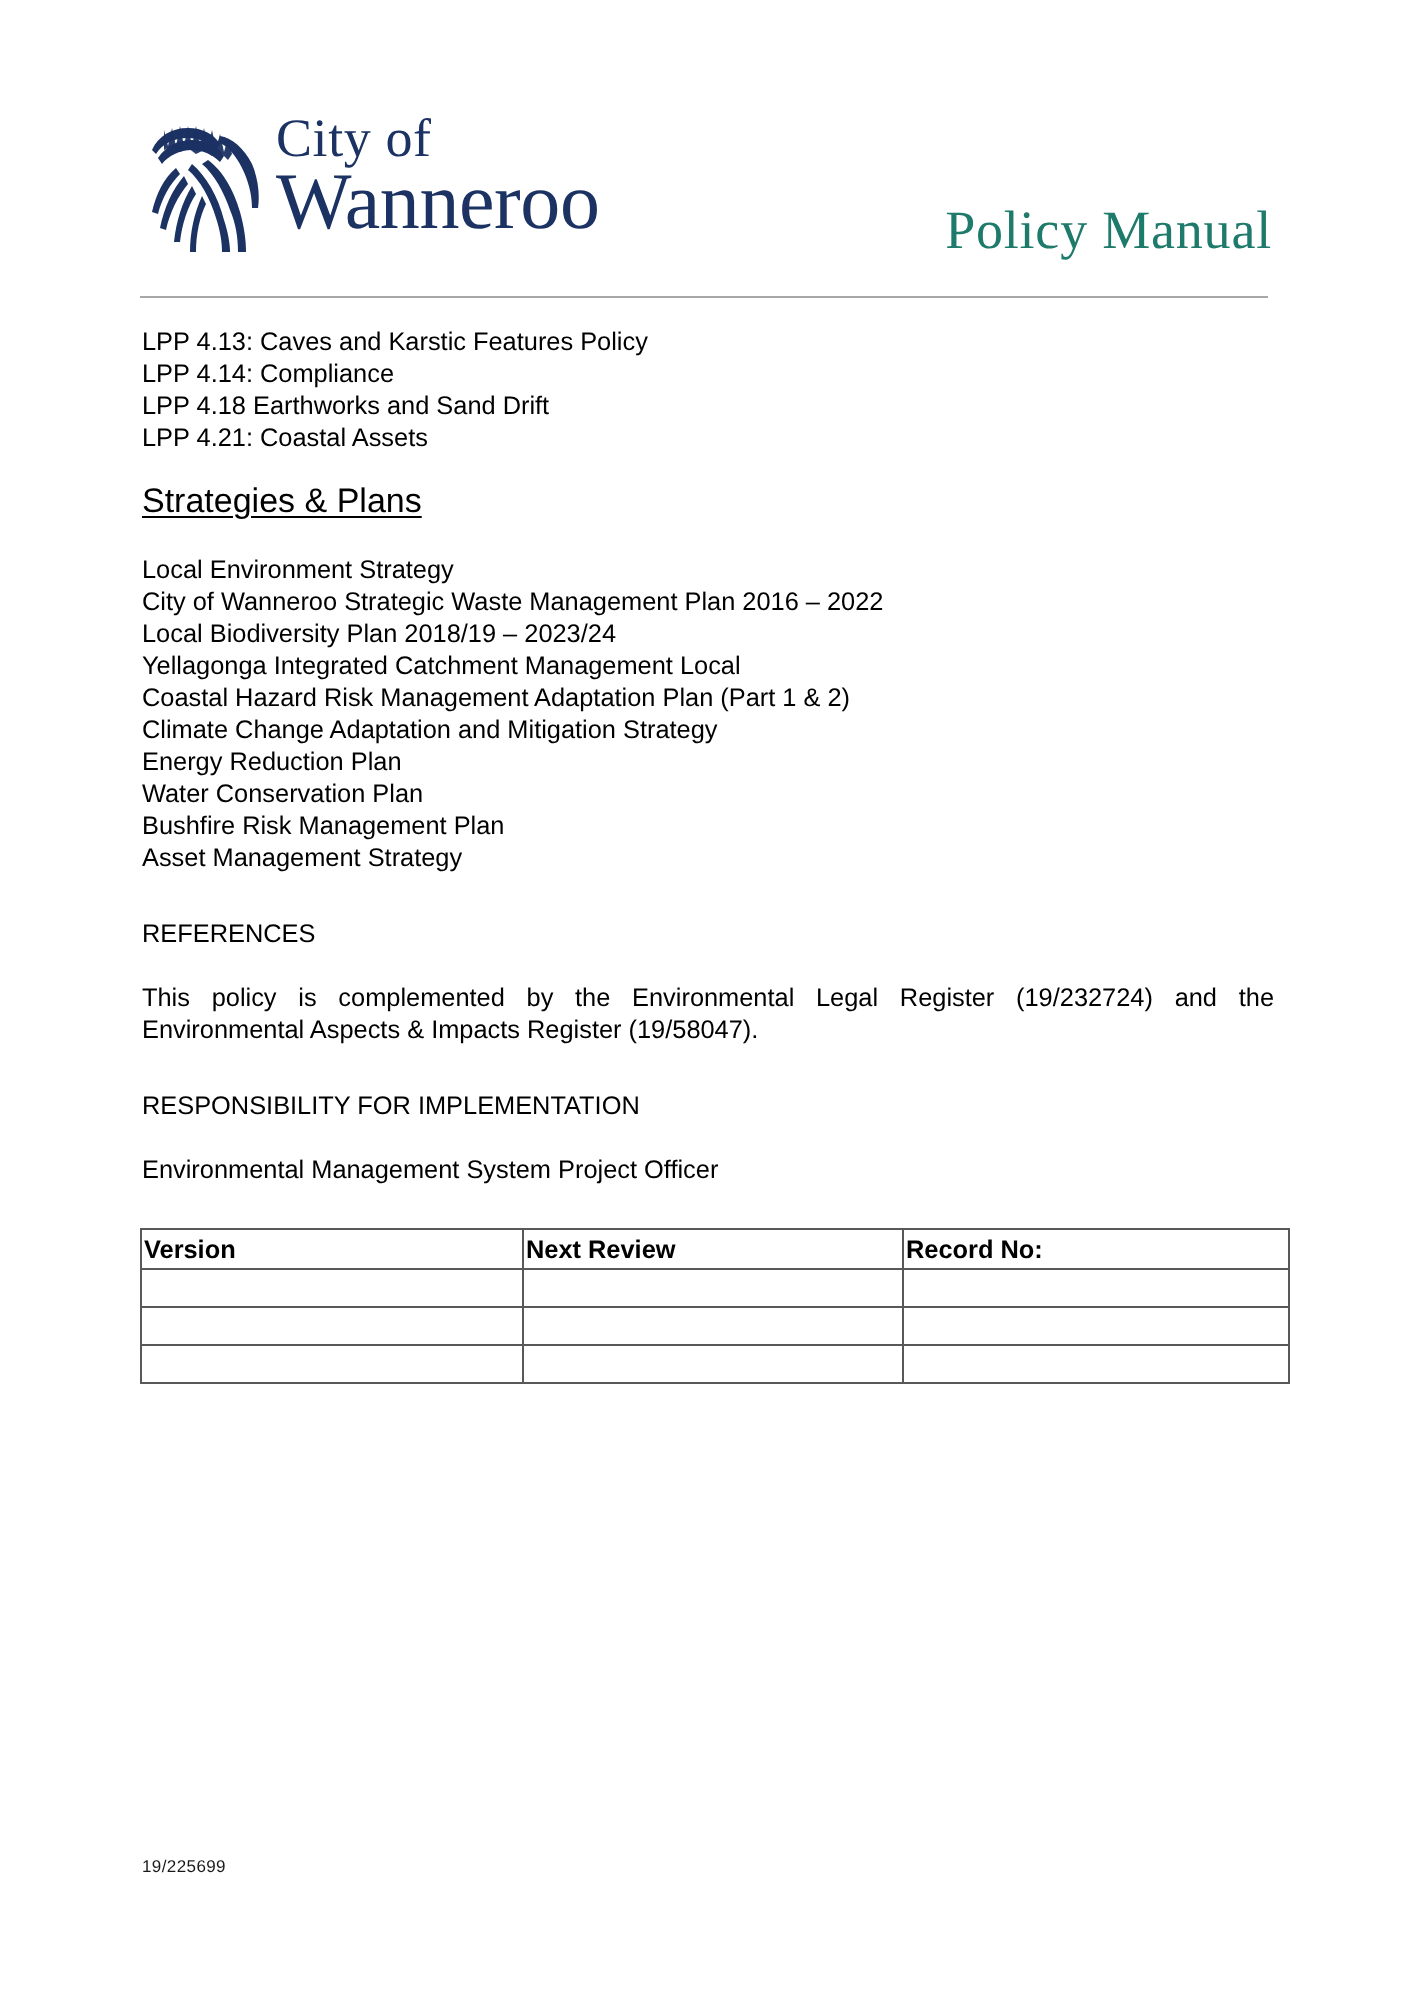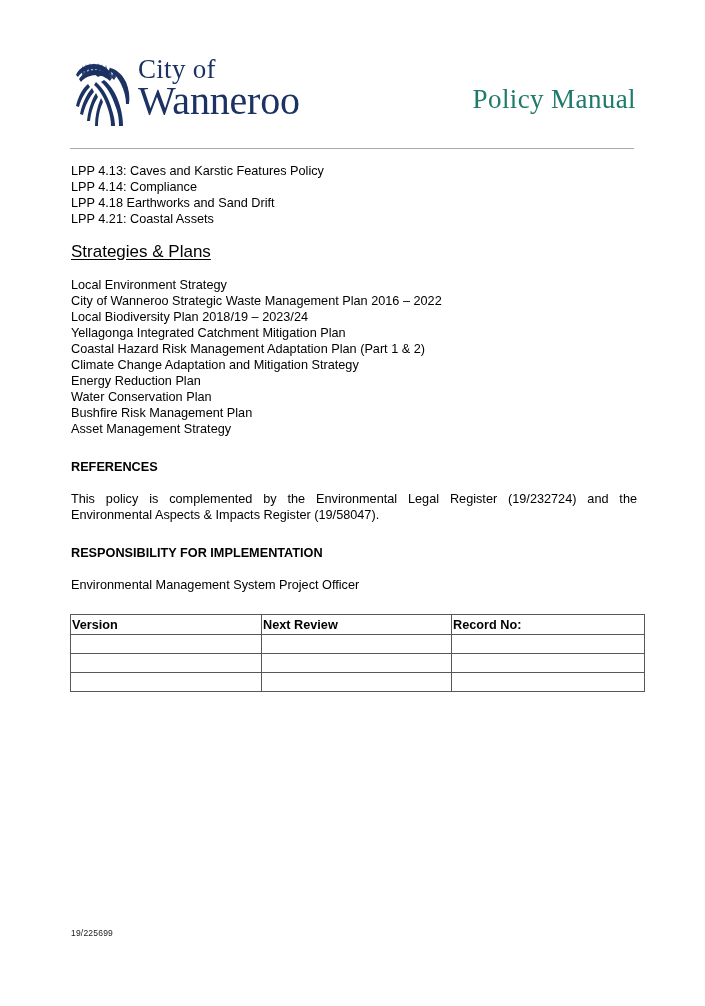--- a/index.html
+++ b/index.html
@@ -59,21 +59,21 @@
   }
   .logo-line2 {
     font-size: 40px;
     display: block;
     margin-top: -2px;
     letter-spacing: -0.2px;
   }
   .policy-manual {
     position: absolute;
     right: 0;
-    top: 32px;
+    top: 48px;
     font-family: "Liberation Serif", serif;
     font-size: 27px;
     color: #1e7a6a;
     letter-spacing: 0.4px;
   }
   .header-rule {
     position: absolute;
     left: 70px;
     top: 148px;
     width: 564px;
@@ -99,21 +99,21 @@
   .underlined-head {
     font-size: 17px;
     line-height: 16px;
     text-decoration: underline;
     text-underline-offset: 2px;
     display: inline-block;
   }
   .section-head {
     font-size: 12.7px;
     line-height: 16px;
-    font-weight: bold;
+    font-weight: normal;
   }
   .para {
     font-size: 12.7px;
     line-height: 16px;
     text-align: justify;
     text-justify: inter-word;
     width: 566px;
   }
   .gap-16 { height: 16px; }
   .gap-22 { height: 22px; }
@@ -206,21 +206,21 @@
     <div>
       <span class="underlined-head">Strategies &amp; Plans</span>
     </div>
 
     <div class="spacer-line"></div>
 
     <div>
       <div class="txt-line">Local Environment Strategy</div>
       <div class="txt-line">City of Wanneroo Strategic Waste Management Plan 2016 – 2022</div>
       <div class="txt-line">Local Biodiversity Plan 2018/19 – 2023/24</div>
-      <div class="txt-line">Yellagonga Integrated Catchment Mitigation Plan</div>
+      <div class="txt-line">Yellagonga Integrated Catchment Management Local</div>
       <div class="txt-line">Coastal Hazard Risk Management Adaptation Plan (Part 1 &amp; 2)</div>
       <div class="txt-line">Climate Change Adaptation and Mitigation Strategy</div>
       <div class="txt-line">Energy Reduction Plan</div>
       <div class="txt-line">Water Conservation Plan</div>
       <div class="txt-line">Bushfire Risk Management Plan</div>
       <div class="txt-line">Asset Management Strategy</div>
     </div>
 
     <div class="gap-22"></div>
 

